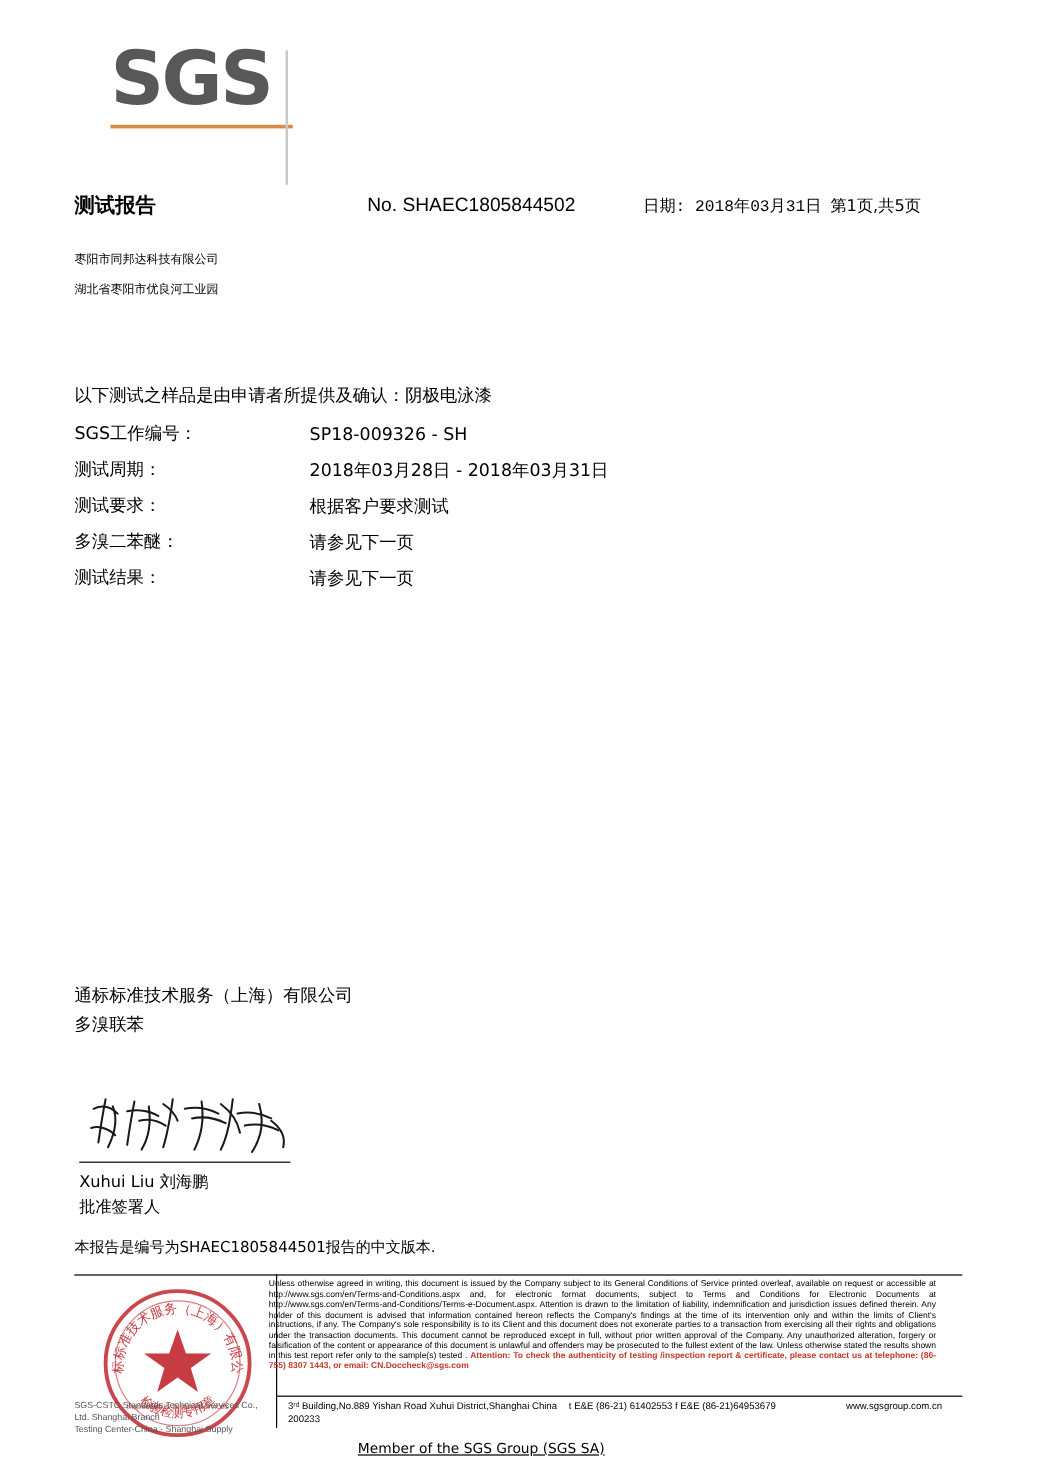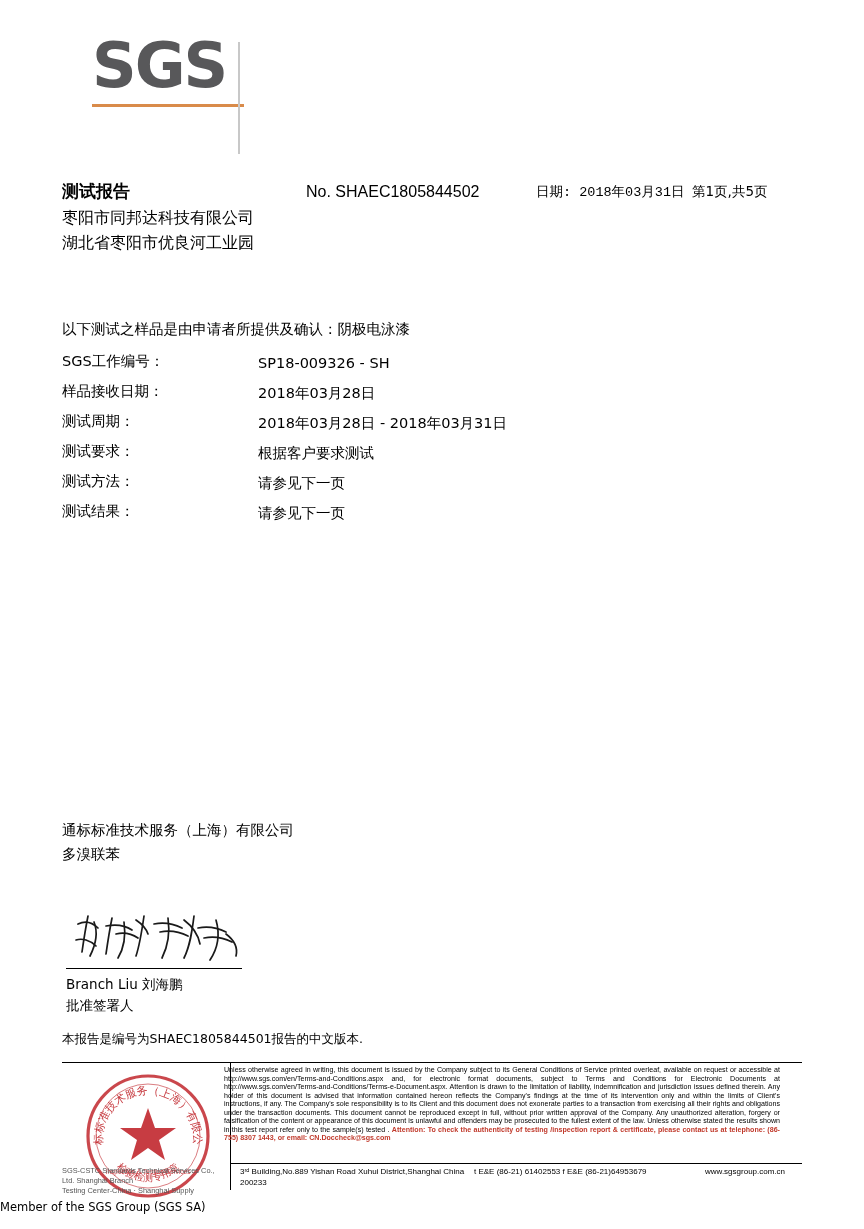--- a/index.html
+++ b/index.html
@@ -52,21 +52,20 @@
     background: #c8c8c8;
   }
 
   
   .hdr {
     position: absolute;
     left: 0;
     top: 160px;
     width: 864px;
     height: 26px;
-    margin-top: 20px;
   }
   .hdr-title {
     position: absolute;
     left: 62px;
     top: 0;
     font-size: 17px;
     font-weight: bold;
     font-family: "DejaVu Sans", sans-serif;
   }
   .hdr-no {
@@ -90,23 +89,23 @@
     top: 3px;
     font-size: 13.5px;
     font-family: "DejaVu Sans", sans-serif;
   }
 
   
   .client {
     position: absolute;
     left: 62px;
     top: 205px;
-    font-size: 16px;
+    font-size: 10px;
     line-height: 25px;
-    font-family: Liberation Sans, sans-serif;
+    font-family: Liberation Mono, monospace;
   }
 
   
   .sample-line {
     position: absolute;
     left: 62px;
     top: 320px;
     font-size: 14.5px;
     font-family: "DejaVu Sans", sans-serif;
   }
@@ -255,23 +254,24 @@
     font-size: 7.4px;
     line-height: 10px;
     color: #555;
     font-family: "Liberation Sans", sans-serif;
   }
   .member {
     position: absolute;
     left: 0;
     top: 1200px;
     width: 802px;
-    text-align: left;
+    text-align: center;
     font-size: 11.5px;
     font-family: "DejaVu Sans", sans-serif;
+    text-decoration: underline;
   }
 </style>
 </head>
 <body>
 
 <div class="page">
 
   <div class="logo-wrap">
     <div class="logo-text">SGS</div>
     <div class="logo-rule"></div>
@@ -291,33 +291,29 @@
   </div>
 
   <div class="sample-line">以下测试之样品是由申请者所提供及确认：阴极电泳漆</div>
 
   <div class="fields">
     <div class="frow">
       <div class="flabel">SGS工作编号：</div>
       <div class="fvalue">SP18-009326 - SH</div>
     </div>
     <div class="frow">
-      <div class="flabel">样品接收日期：</div>
-      <div class="fvalue">2018年03月28日</div>
-    </div>
-    <div class="frow">
       <div class="flabel">测试周期：</div>
       <div class="fvalue">2018年03月28日 - 2018年03月31日</div>
     </div>
     <div class="frow">
       <div class="flabel">测试要求：</div>
       <div class="fvalue">根据客户要求测试</div>
     </div>
     <div class="frow">
-      <div class="flabel">测试方法：</div>
+      <div class="flabel">多溴二苯醚：</div>
       <div class="fvalue">请参见下一页</div>
     </div>
     <div class="frow">
       <div class="flabel">测试结果：</div>
       <div class="fvalue">请参见下一页</div>
     </div>
   </div>
 
   <div class="company-block">
     <div>通标标准技术服务（上海）有限公司</div>
@@ -343,21 +339,21 @@
         <path d="M112 10 C120 16, 126 24, 128 34"></path>
         <path d="M122 6 C120 22, 118 36, 112 48"></path>
         <path d="M126 18 C136 16, 146 18, 154 22"></path>
         <path d="M132 28 C142 26, 152 28, 160 32"></path>
         <path d="M144 10 C148 24, 146 38, 138 50"></path>
         <path d="M154 24 C162 30, 166 38, 164 46"></path>
       </g>
     </svg>
   </div>
   <div class="sig-line"></div>
-  <div class="sig-name">Branch Liu 刘海鹏</div>
+  <div class="sig-name">Xuhui Liu 刘海鹏</div>
   <div class="sig-role">批准签署人</div>
 
   <div class="note-line">本报告是编号为SHAEC1805844501报告的中文版本.</div>
 
   <div class="footer">
     <div class="footer-rule-top"></div>
     <div class="footer-vrule"></div>
     <div class="footer-rule-mid"></div>
 
     <div class="stamp">

